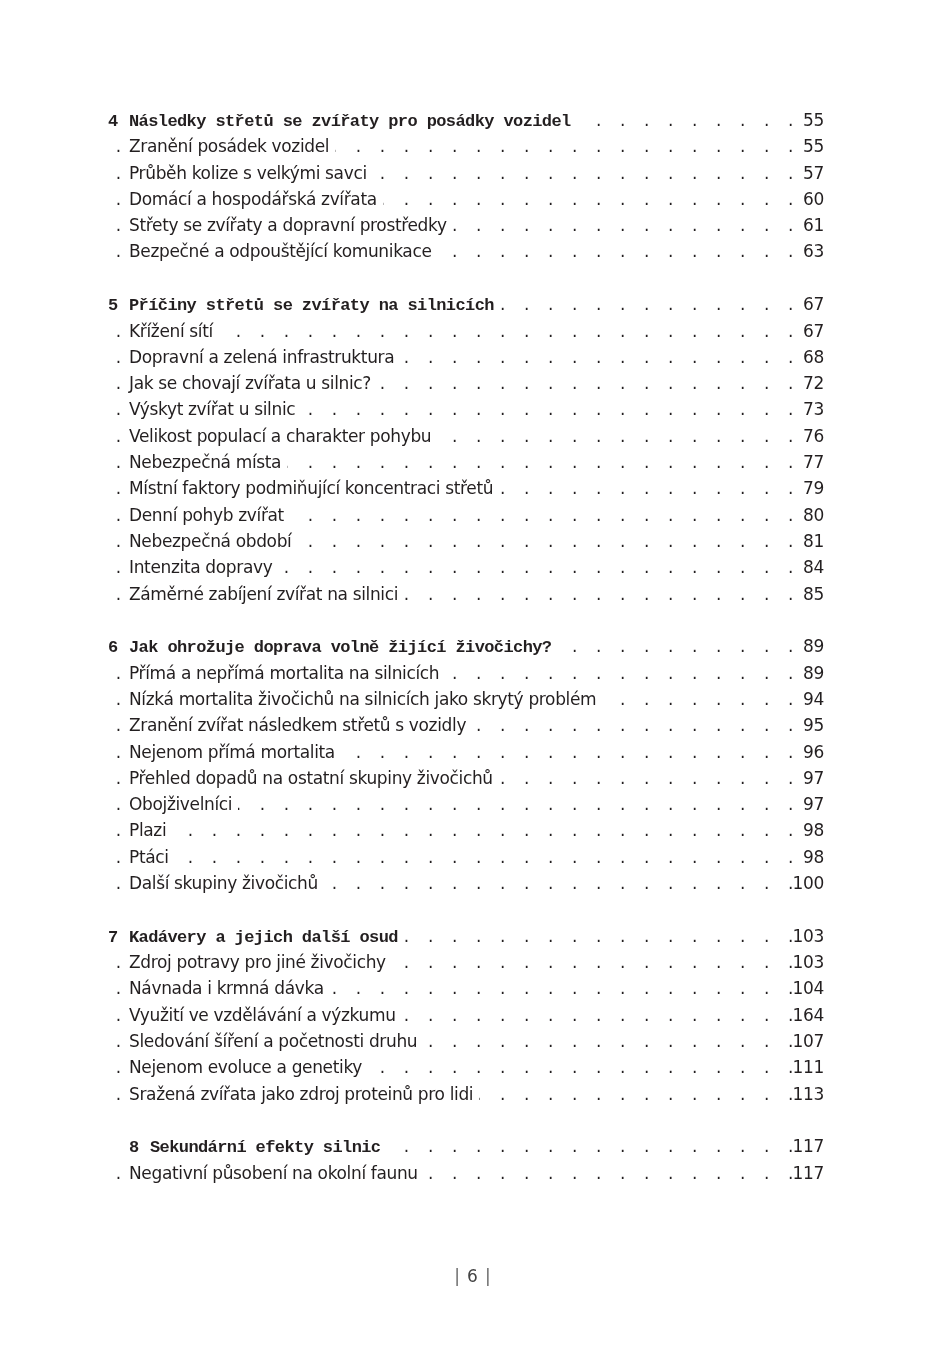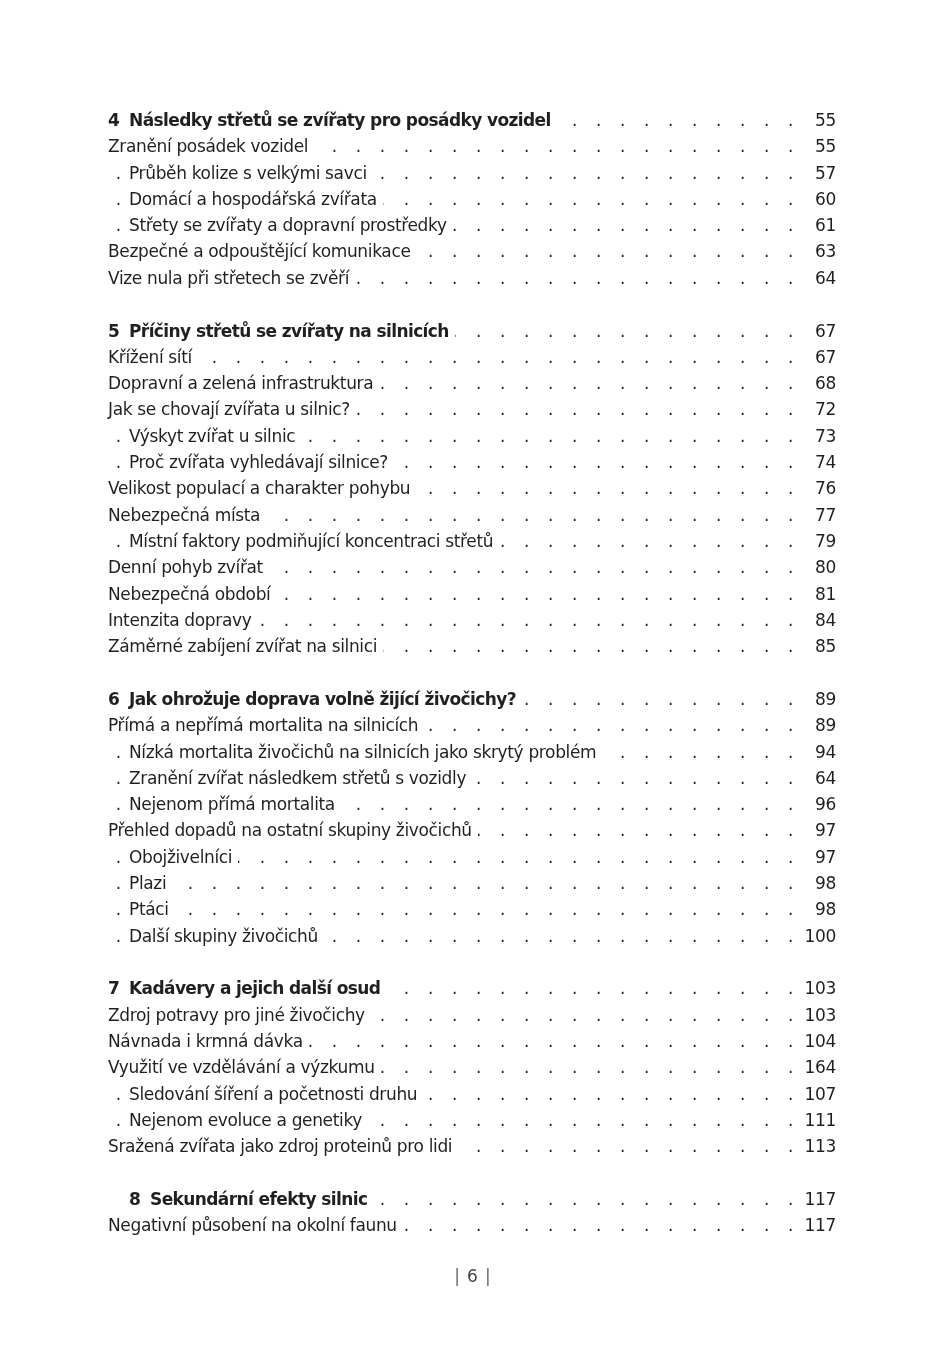--- a/index.html
+++ b/index.html
@@ -24,27 +24,27 @@
     content: ". . . . . . . . . . . . . . . . . . . . . . . . . . . . . . . . . . . . . . . . . . . . . . . . . . . . . . . . . . . .";
     position: absolute; right: 0; top: 0;
     letter-spacing: 6.6px; word-spacing: 0px;
     font-weight: normal;
   }
   .row .text {
     position: relative; z-index: 1; background: #ffffff;
     padding-right: 6px; display: inline-block;
   }
   .row .num {
-    position: absolute; right: 0; top: 0; z-index: 1;
+    position: absolute; right: 12px; top: 0; z-index: 1;
     background: #ffffff; padding-left: 1px; text-align: right;
   }
-  .lvl0 .text { font-weight: bold; letter-spacing: -0.6px; }
+  .lvl0 .text { font-weight: bold; letter-spacing: -0.6px; font-family: Liberation Mono, monospace; }
   .lvl0 .chapnum { display: inline-block; width: 21px; font-weight: bold; }
   .lvl0.indented .chapnum { margin-left: 21px; width: 21px; }
-  .lvl1 .text { }
+  .lvl1 .text { margin-left: 21px; }
   .lvl2 .text { margin-left: 21px; }
   .footer {
     position: absolute; left: 0; right: 0; top: 1266px;
     text-align: center; font-size: 17px; color: #444;
   }
   .footer .bar { color: #666; padding: 0 7px; }
 </style>
 </head>
 <body>
 
@@ -54,52 +54,50 @@
     <div class="row lvl0">
       <span class="leader"></span>
       <span class="text"><span class="chapnum">4</span><span>Následky střetů se zvířaty pro posádky vozidel</span></span>
       <span class="num">55</span>
     </div>
     <div class="row lvl1"><span class="leader"></span><span class="text">Zranění posádek vozidel</span><span class="num">55</span></div>
     <div class="row lvl2"><span class="leader"></span><span class="text">Průběh kolize s velkými savci</span><span class="num">57</span></div>
     <div class="row lvl2"><span class="leader"></span><span class="text">Domácí a hospodářská zvířata</span><span class="num">60</span></div>
     <div class="row lvl2"><span class="leader"></span><span class="text">Střety se zvířaty a dopravní prostředky</span><span class="num">61</span></div>
     <div class="row lvl1"><span class="leader"></span><span class="text">Bezpečné a odpouštějící komunikace</span><span class="num">63</span></div>
-    <div class="row lvl1"><span class="leader"></span><span class="text">Vize nula při střetech se zvěří</span><span class="num">64</span></div>
   </div>
 
   <div class="chapter">
     <div class="row lvl0">
       <span class="leader"></span>
       <span class="text"><span class="chapnum">5</span><span>Příčiny střetů se zvířaty na silnicích</span></span>
       <span class="num">67</span>
     </div>
     <div class="row lvl1"><span class="leader"></span><span class="text">Křížení sítí</span><span class="num">67</span></div>
     <div class="row lvl1"><span class="leader"></span><span class="text">Dopravní a zelená infrastruktura</span><span class="num">68</span></div>
     <div class="row lvl1"><span class="leader"></span><span class="text">Jak se chovají zvířata u silnic?</span><span class="num">72</span></div>
     <div class="row lvl2"><span class="leader"></span><span class="text">Výskyt zvířat u silnic</span><span class="num">73</span></div>
-    <div class="row lvl2"><span class="leader"></span><span class="text">Proč zvířata vyhledávají silnice?</span><span class="num">74</span></div>
     <div class="row lvl1"><span class="leader"></span><span class="text">Velikost populací a charakter pohybu</span><span class="num">76</span></div>
     <div class="row lvl1"><span class="leader"></span><span class="text">Nebezpečná místa</span><span class="num">77</span></div>
     <div class="row lvl2"><span class="leader"></span><span class="text">Místní faktory podmiňující koncentraci střetů</span><span class="num">79</span></div>
     <div class="row lvl1"><span class="leader"></span><span class="text">Denní pohyb zvířat</span><span class="num">80</span></div>
     <div class="row lvl1"><span class="leader"></span><span class="text">Nebezpečná období</span><span class="num">81</span></div>
     <div class="row lvl1"><span class="leader"></span><span class="text">Intenzita dopravy</span><span class="num">84</span></div>
     <div class="row lvl1"><span class="leader"></span><span class="text">Záměrné zabíjení zvířat na silnici</span><span class="num">85</span></div>
   </div>
 
   <div class="chapter">
     <div class="row lvl0">
       <span class="leader"></span>
       <span class="text"><span class="chapnum">6</span><span>Jak ohrožuje doprava volně žijící živočichy?</span></span>
       <span class="num">89</span>
     </div>
     <div class="row lvl1"><span class="leader"></span><span class="text">Přímá a nepřímá mortalita na silnicích</span><span class="num">89</span></div>
     <div class="row lvl2"><span class="leader"></span><span class="text">Nízká mortalita živočichů na silnicích jako skrytý problém</span><span class="num">94</span></div>
-    <div class="row lvl2"><span class="leader"></span><span class="text">Zranění zvířat následkem střetů s vozidly</span><span class="num">64</span></div>
+    <div class="row lvl2"><span class="leader"></span><span class="text">Zranění zvířat následkem střetů s vozidly</span><span class="num">95</span></div>
     <div class="row lvl2"><span class="leader"></span><span class="text">Nejenom přímá mortalita</span><span class="num">96</span></div>
     <div class="row lvl1"><span class="leader"></span><span class="text">Přehled dopadů na ostatní skupiny živočichů</span><span class="num">97</span></div>
     <div class="row lvl2"><span class="leader"></span><span class="text">Obojživelníci</span><span class="num">97</span></div>
     <div class="row lvl2"><span class="leader"></span><span class="text">Plazi</span><span class="num">98</span></div>
     <div class="row lvl2"><span class="leader"></span><span class="text">Ptáci</span><span class="num">98</span></div>
     <div class="row lvl2"><span class="leader"></span><span class="text">Další skupiny živočichů</span><span class="num">100</span></div>
   </div>
 
   <div class="chapter">
     <div class="row lvl0">

